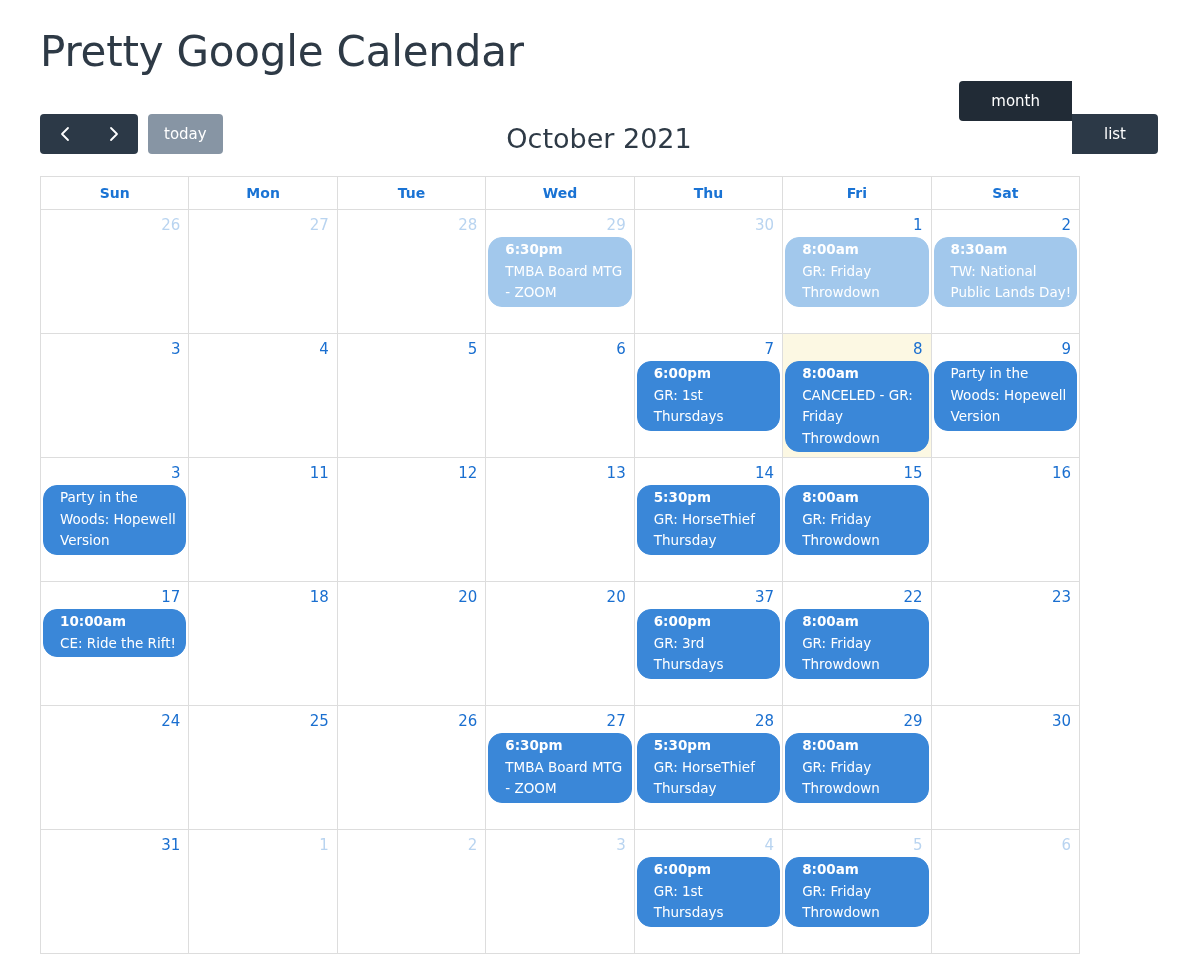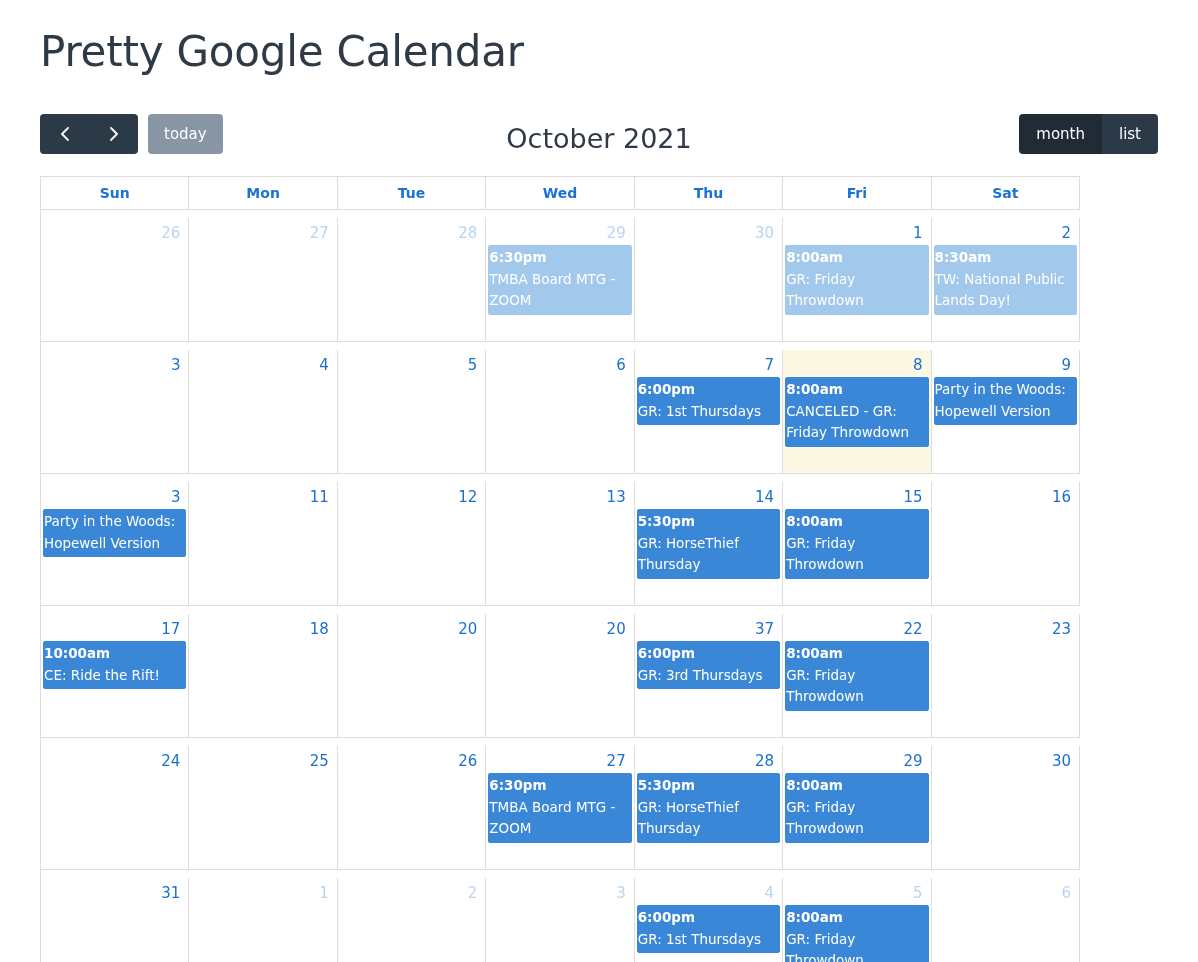--- a/index.html
+++ b/index.html
@@ -40,38 +40,38 @@
   .toolbar-right { display: flex; align-items: center; }
   .btn-group { display: flex; }
   .btn {
     border: none;
     outline: none;
     background: #2c3947;
     color: #ffffff;
     font-family: "DejaVu Sans", "Liberation Sans", sans-serif;
     font-size: 15px;
     height: 40px;
-    padding: 0 17px;
+    padding: 0 32px;
     cursor: pointer;
     line-height: 40px;
   }
   .btn-group .btn:first-child { border-radius: 4px 0 0 4px; }
   .btn-group .btn:last-child  { border-radius: 0 4px 4px 0; }
   .btn-group .btn:only-child  { border-radius: 4px; }
   .btn-nav { width: 49px; padding: 0; }
   .btn-nav svg { display: block; margin: 0 auto; }
   .btn-today {
     background: #8795a4;
     color: #ffffff;
     border-radius: 4px;
     padding: 0 16px;
     cursor: default;
   }
   .btn-active { background: #212b36; }
-  .btn-inactive { background: #2c3947; }
+  .btn-inactive { background: #2c3947; margin-top: 33px; }
   .toolbar-title {
     position: absolute;
     left: 0; right: 0;
     text-align: center;
     font-size: 27px;
     font-weight: 400;
     color: #2e3a46;
     pointer-events: none;
   }
   
@@ -101,40 +101,39 @@
     display: grid;
     grid-template-columns: repeat(7, 1fr);
   }
   .day {
     border-right: 1px solid #dddddd;
     border-bottom: 1px solid #dddddd;
     min-height: 124px;
     padding: 2px 0 0 0;
     position: relative;
     background: #ffffff;
-    margin-top: 8px;
   }
   .day.other .daynum { color: #b9d4f0; }
   .day.today { background: #fcf8e3; }
   .daynum {
     text-align: right;
     font-size: 15px;
     color: #1a6fd0;
     padding: 5px 8px 3px 8px;
     line-height: 16px;
   }
   .events { padding: 1px 2px 3px 2px; }
   .event {
     background: #3a87d8;
     border: 1px solid #3a87d8;
-    border-radius: 2px;
+    border-radius: 14px;
     color: #ffffff;
     font-size: 13.5px;
     line-height: 21.5px;
-    padding: 1px 4px 2px 0;
+    padding: 1px 4px 2px 16px;
     margin-bottom: 2px;
     cursor: pointer;
     overflow: hidden;
   }
   .event.past {
     background: #a2c8ec;
     border-color: #a2c8ec;
   }
   .event .etime {
     font-weight: bold;

